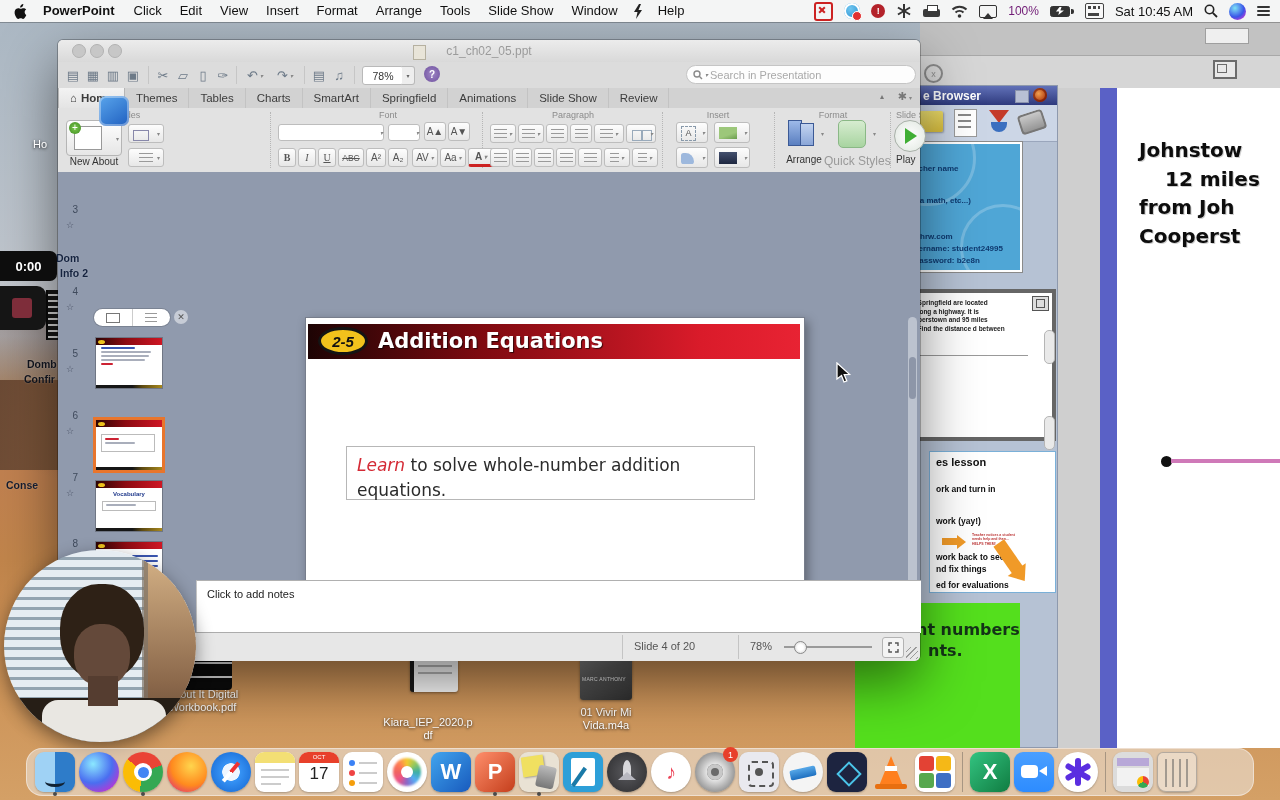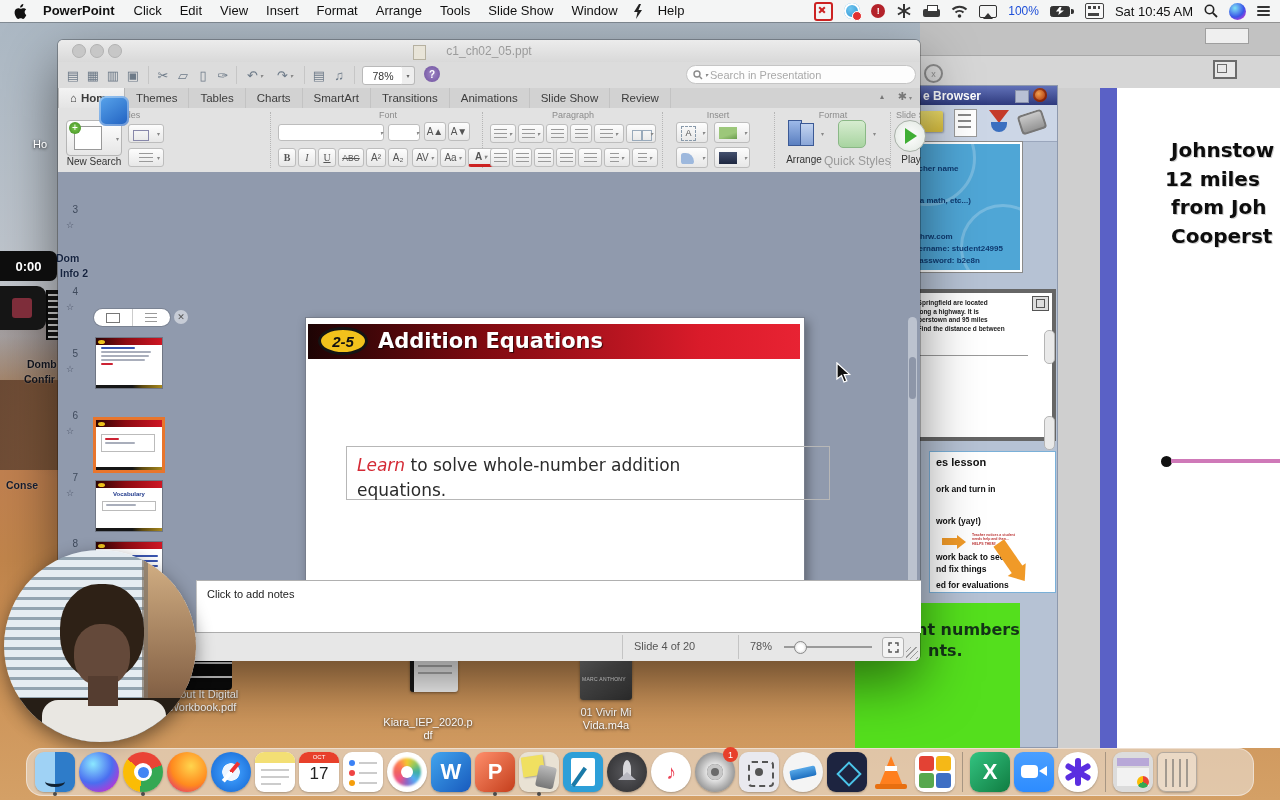--- a/index.html
+++ b/index.html
@@ -57,37 +57,37 @@
   .bar.b{background:#3a55b0}.bar.r{background:#c23}.bar.t{background:#7fd0ca}
   #segctl{left:36px;top:137px;width:76px;height:17px;background:#fff;border-radius:9px;display:flex;box-shadow:0 0 0 1px rgba(0,0,0,.15)}
   .seg{flex:1;display:flex;align-items:center;justify-content:center}
   #panex{left:116px;top:138px;width:14px;height:14px;border-radius:50%;background:#c7ccd6;color:#555;font-size:9px;display:flex;align-items:center;justify-content:center}
   
   #slide{left:247px;top:145px;width:498px;height:378px;background:#fff;border:1px solid #777e8c;box-shadow:3px 4px 10px rgba(0,0,0,.35)}
   #banner{left:2px;top:6px;width:492px;height:35px;background:linear-gradient(90deg,#1d0404,#7e0a10 35%,#da1b2a 80%,#e82333)}
   #badge{left:10px;top:3px;width:50px;height:28px;background:#f2c21c;border:3px solid #141414;border-radius:50%;
     display:flex;align-items:center;justify-content:center;font-weight:bold;font-style:italic;font-size:15px;color:#111;box-sizing:border-box}
   #stitle{left:70px;top:5px;font-size:21px;font-weight:bold;color:#fff;text-shadow:1px 1px 1px rgba(0,0,0,.65);font-family:"DejaVu Sans",sans-serif}
-  #learnbox{left:40px;top:128px;width:484px;height:54px;border:1px solid #b7b7b7;padding:6px 10px;box-sizing:border-box;
+  #learnbox{left:40px;top:128px;width:409px;height:54px;border:1px solid #b7b7b7;padding:6px 10px;box-sizing:border-box;
     font-family:"DejaVu Sans",sans-serif;font-size:17px;line-height:25px;color:#2b2b2b}
   #learnbox .lw{color:#d42a35;font-style:italic}
   #vscroll{left:850px;top:145px;width:9px;height:378px;background:#bcc3cf;border-radius:5px}
   #vthumb{left:851px;top:185px;width:7px;height:42px;background:#8d96a8;border-radius:4px}
   #notes{left:138px;top:540px;width:724px;height:52px;background:#fff;border-top:1px solid #b0b0b0;border-left:1px solid #c5c5c5}
   #notes span{position:absolute;left:10px;top:7px;font-size:11px;color:#222}
   #statusbar{left:0;top:592px;width:862px;height:28px;background:#e7e7e7;border-top:1px solid #acacac;border-radius:0 0 5px 5px}
   .vsep{top:2px;width:1px;height:24px;background:#c4c4c4}
   #fitbtn{left:824px;top:4px;width:20px;height:19px;border:1px solid #b3b3b3;background:#f4f4f4;border-radius:3px;display:flex;align-items:center;justify-content:center}
   #grip{left:848px;top:14px;width:12px;height:12px;background:repeating-linear-gradient(135deg,transparent 0 3px,#9a9a9a 3px 4px)}
   
   .grayband{background:#cfcfcf;z-index:2}
   #nbstripe{left:1100px;top:88px;width:17px;height:660px;background:#5a61c6;z-index:2}
   #nbpage{left:1117px;top:88px;width:163px;height:660px;background:#fff;z-index:2}
   #nbtext{left:0;top:48px;width:163px;font-family:"DejaVu Sans",sans-serif;font-weight:bold;font-size:20px;line-height:28.5px;color:#0d0d0d;text-shadow:1px 1px 0 #cfcfcf}
-  #nbtext div{padding-left:54px}
+  #nbtext div{padding-left:22px}
   #nbdot{left:1161px;top:456px;width:11px;height:11px;border-radius:50%;background:#111;z-index:2}
   #nbline{left:1171px;top:459px;width:109px;height:4px;background:#cf79b8;z-index:2}
   
   #browser{left:890px;top:85px;width:168px;height:663px;z-index:3;background:#b6c2d4;border:1px solid #8e99ad;box-sizing:border-box}
   #btitle{left:0;top:0;width:166px;height:19px;background:linear-gradient(#6171b8,#2e3a7d);display:flex;align-items:center}
   #btitle .t{position:absolute;left:32px;font-size:12px;font-weight:bold;color:#fff}
   #btoolbar{left:0;top:19px;width:166px;height:36px;background:#ccd6e6;border-bottom:1px solid #9aa6bc}
   #bluepage{left:16px;top:55px;width:116px;height:132px;background:#fff;border:1px solid #8a8a8a;padding:2px;box-sizing:border-box}
   #bluein{position:relative;width:100%;height:100%;background:#4fa6d6;overflow:hidden;color:#0f3a70;font-weight:bold;font-size:8px}
   #bluein i{position:absolute;border:3px solid rgba(255,255,255,.22);border-radius:50%}
@@ -295,21 +295,21 @@
 
   <div id="tabstrip" class="ab">
     <span class="tab active">
         <i style="font-style:normal;margin-right:4px">⌂</i>
         <span>Home</span>
       </span>
     <span class="tab">Themes</span>
     <span class="tab">Tables</span>
     <span class="tab">Charts</span>
     <span class="tab">SmartArt</span>
-    <span class="tab">Transitions</span>
+    <span class="tab">Springfield</span>
     <span class="tab">Animations</span>
     <span class="tab">Slide Show</span>
     <span class="tab">Review</span>
     <span class="ab" style="right:36px;top:4px;color:#777;font-size:8px">▴</span>
     <span class="ab" style="right:8px;top:2px;color:#777;font-size:11px">✱<i class="cv" style="font-style:normal">▾</i></span>
   </div>
 
   <div id="ribbon" class="ab">
     <span class="ab glabel" style="left:30px;width:80px">Slides</span>
     <span class="ab glabel" style="left:280px;width:100px">Font</span>
@@ -321,21 +321,21 @@
     <span class="ab gsep" style="left:424px"></span>
     <span class="ab gsep" style="left:604px"></span>
     <span class="ab gsep" style="left:716px"></span>
     <span class="ab gsep" style="left:832px"></span>
 
     <div class="ab" style="left:8px;top:12px;width:54px;height:34px;border:1px solid #b5b5b5;border-radius:4px;background:linear-gradient(#fefefe,#e6e6e6)">
       <i class="ab" style="left:7px;top:5px;width:26px;height:22px;background:#fff;border:1px solid #999;display:block"></i>
       <i class="ab" style="left:2px;top:1px;width:12px;height:12px;border-radius:50%;background:radial-gradient(#7cc94e,#3d8a1e);display:block;color:#fff;font-size:10px;text-align:center;line-height:12px;font-style:normal">+</i>
       <i class="cv ab" style="right:2px;top:14px;font-style:normal">▾</i>
     </div>
-    <div class="ab tx" style="left:4px;top:48px;width:64px;text-align:center;font-size:10px;color:#333">New Search</div>
+    <div class="ab tx" style="left:4px;top:48px;width:64px;text-align:center;font-size:10px;color:#333">New About</div>
     <span class="rb" style="left:70px;top:16px;width:36px">
         <i class="ab" style="left:4px;top:5px;width:14px;height:9px;border:1px solid #88a;display:block"></i>
         <i class="cv ab" style="right:3px;font-style:normal">▾</i>
       </span>
     <span class="rb" style="left:70px;top:40px;width:36px">
         <i class="hlines" style="width:14px"></i>
         <i class="cv ab" style="right:3px;font-style:normal">▾</i>
       </span>
 
     <span class="rb" style="left:220px;top:16px;width:106px;height:17px;background:#fff;justify-content:flex-end">
@@ -438,21 +438,21 @@
     <div class="ab tx" style="left:716px;top:46px;width:60px;text-align:center;font-size:10px;color:#333">Arrange</div>
     <div class="ab" style="left:776px;top:10px;width:44px;height:32px">
       <i class="ab" style="left:4px;top:2px;width:26px;height:26px;background:linear-gradient(#d6ecd0,#a8d4a0);border:1px solid #8ab886;border-radius:5px;display:block"></i>
       <i class="cv ab" style="right:2px;top:12px;font-style:normal">▾</i>
     </div>
     <div class="ab tx" style="left:766px;top:46px;width:66px;text-align:left;font-size:12px;color:#999">Quick Styles</div>
 
     <div class="ab" style="left:836px;top:12px;width:30px;height:30px;border-radius:50%;background:radial-gradient(#ffffff,#dfe6df);border:1px solid #a8b0a8">
       <i class="ab" style="left:10px;top:7px;width:0;height:0;border-left:12px solid #3fae34;border-top:8px solid transparent;border-bottom:8px solid transparent;display:block"></i>
     </div>
-    <div class="ab tx" style="left:838px;top:46px;width:30px;text-align:center;font-size:10px;color:#333">Play</div>
+    <div class="ab tx" style="left:838px;top:46px;width:30px;text-align:left;font-size:10px;color:#333">Play</div>
   </div>
 
   <div id="slidearea" class="ab">
 
     <div class="ab gutnum" style="left:2px;top:32px">3</div>
     <div class="ab gutstar" style="left:8px;top:48px">☆</div>
     <div class="ab gutnum" style="left:2px;top:114px">4</div>
     <div class="ab gutstar" style="left:8px;top:130px">☆</div>
     <div class="ab gutnum" style="left:2px;top:176px">5</div>
     <div class="ab gutstar" style="left:8px;top:192px">☆</div>
@@ -804,21 +804,21 @@
         <svg width="17" height="13" viewBox="0 0 17 13">
           <path d="M1.5,4.5 a10,10 0 0 1 14,0" fill="none" stroke="#333" stroke-width="2"></path>
           <path d="M4.5,7.5 a6,6 0 0 1 8,0" fill="none" stroke="#333" stroke-width="2"></path>
           <circle cx="8.5" cy="11" r="1.8" fill="#333"></circle>
         </svg>
       </span>
     <span class="mic" style="width:18px;height:13px;position:relative">
         <i class="ab" style="left:0;top:0;width:16px;height:11px;border:1.8px solid #333;border-radius:2px"></i>
         <i class="ab" style="left:4px;bottom:-1px;width:0;height:0;border-left:5px solid transparent;border-right:5px solid transparent;border-bottom:6px solid #333"></i>
       </span>
-    <span style="font-size:12px;color:#1d4ed8">100%</span>
+    <span style="font-size:12px;color:#701a75">100%</span>
     <span class="mic" style="position:relative;width:24px;height:11px">
         <i class="ab" style="left:0;top:0;width:20px;height:11px;border:1.5px solid #333;border-radius:2.5px;background:#333;box-sizing:border-box"></i>
         <i class="ab" style="left:21.5px;top:3px;width:2.5px;height:5px;background:#333;border-radius:0 2px 2px 0"></i>
         <i class="ab" style="left:6px;top:1.5px;width:8px;height:8px;background:#fff;clip-path:polygon(45% 0,0 55%,40% 55%,30% 100%,100% 45%,55% 45%,70% 0)"></i>
       </span>
     <span class="mic" style="width:17px;height:14px;border:1.5px solid #444;border-radius:2px;position:relative;background:#f8f8f8">
         <i class="ab" style="left:2px;bottom:2px;width:11px;height:3px;background:#444"></i>
         <i class="ab" style="left:2px;top:2px;width:3px;height:3px;background:#444"></i>
         <i class="ab" style="left:7px;top:2px;width:3px;height:3px;background:#444"></i>
         <i class="ab" style="left:12px;top:2px;width:2px;height:3px;background:#444"></i>

